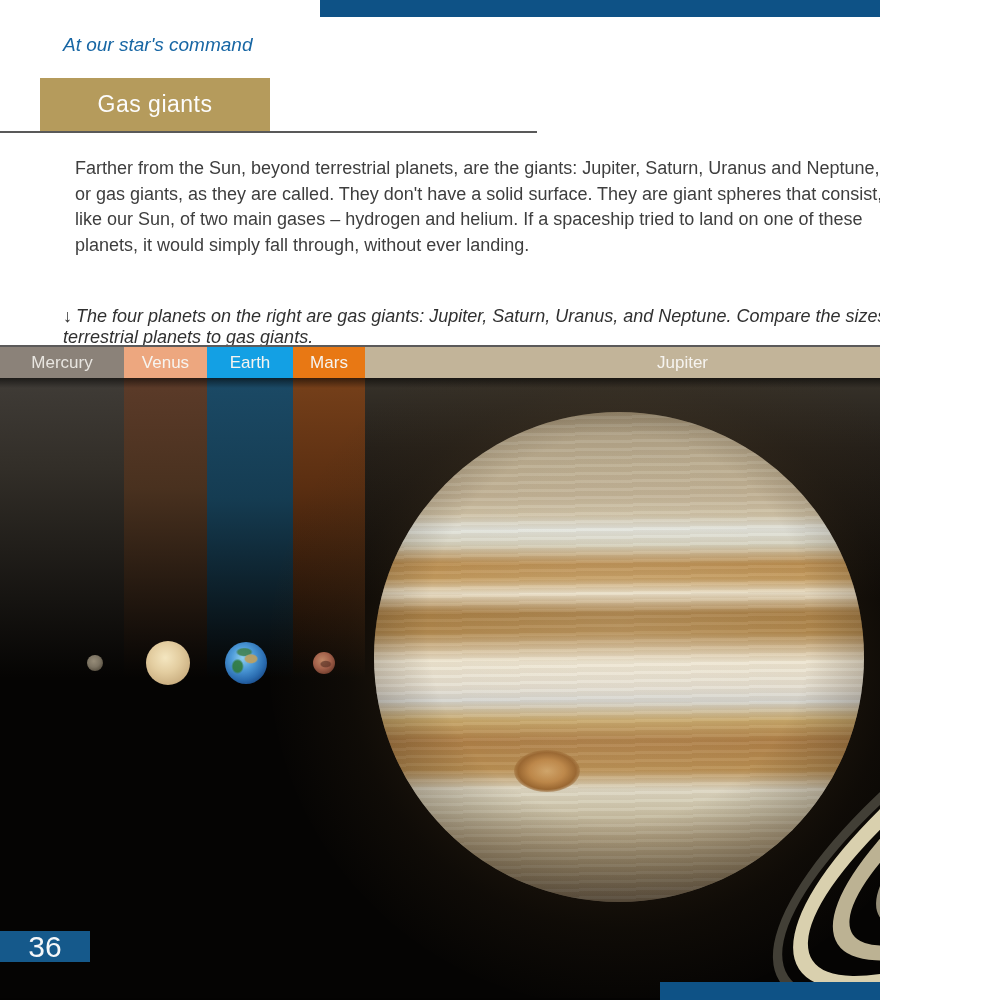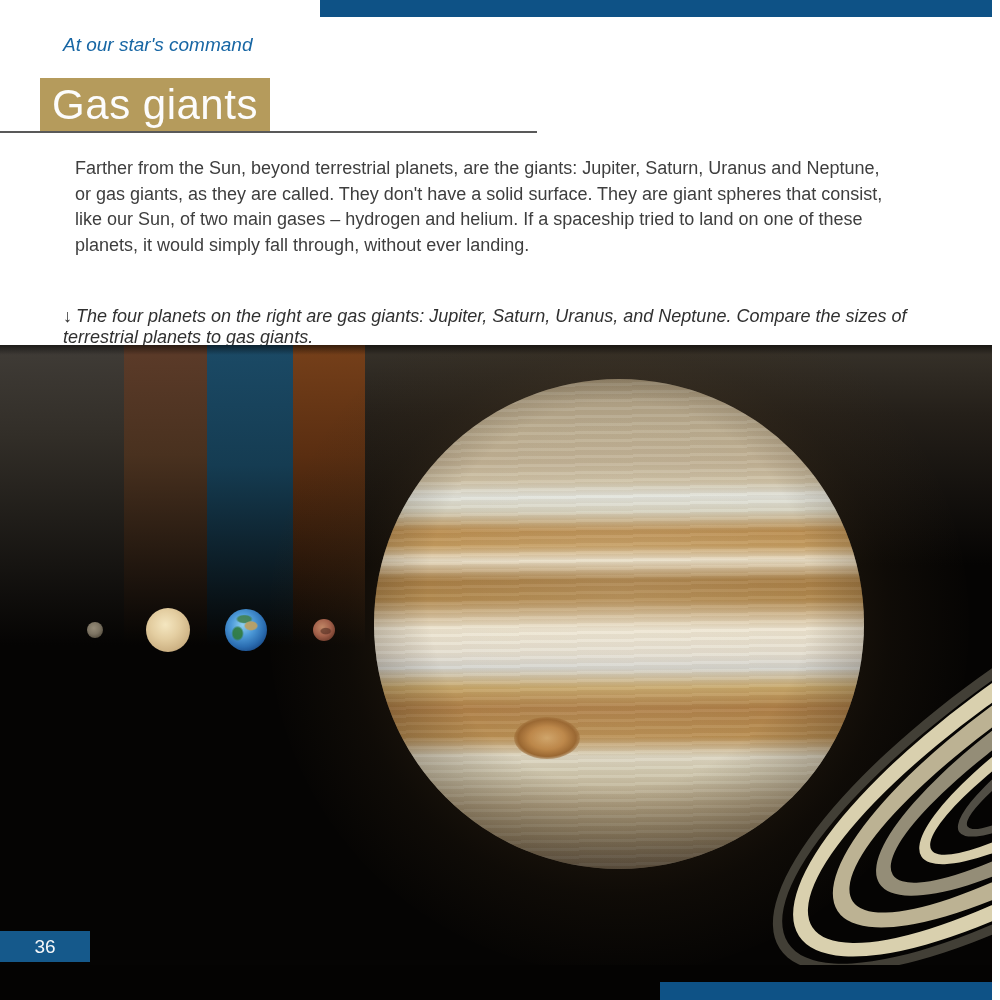--- a/index.html
+++ b/index.html
@@ -1,39 +1,39 @@
 <!DOCTYPE html>
 <html><head>
 <meta charset="utf-8">
 <style>
   * { margin:0; padding:0; box-sizing:border-box; }
   html,body { background:#ffffff; }
   .page {
-    position:relative; width:992px; height:1000px;
+    position:relative; width:880px; height:1000px;
     background:#ffffff; overflow:hidden;
     font-family:"Liberation Sans", sans-serif;
   }
 
   
   .top-bar { position:absolute; left:320px; top:0; width:680px; height:17px; background:#0e5286; }
   .bottom-bar { position:absolute; left:660px; top:982px; width:340px; height:18px; background:#0e5286; z-index:6; }
 
   
   .kicker {
     position:absolute; left:63px; top:34px;
     font-size:19px; font-style:italic; font-weight:500; color:#1766a4;
   }
 
   
   .title-box {
     position:absolute; left:40px; top:78px; width:230px; height:53px;
     background:#b59b5c; display:flex; align-items:center; justify-content:center;
     z-index:2;
   }
-  .title-box .title-text { color:#fcfcfc; font-size:42px; font-weight:300; letter-spacing:0.5px; }
+  .title-box .title-text { color:#fcfcfc; font-size:23px; font-weight:300; letter-spacing:0.5px; }
   .rule { position:absolute; left:0; top:131px; width:537px; height:2px; background:#595959; }
 
   
   .body-text {
     position:absolute; left:75px; top:156px; width:900px;
     font-size:18px; line-height:25.5px; color:#3e3e3e;
     white-space:pre-line;
   }
 
   
@@ -140,21 +140,21 @@
   .ring.r2 { width:694px; height:216px; border:16px solid #d9d0ae; }
   .ring.r3 { width:602px; height:180px; border:18px solid #bcb293; }
   .ring.r4 { width:502px; height:140px; border:16px solid #948d77; }
   .ring.r5 { width:402px; height:100px; border:12px solid #d6cdab; }
   .ring.r6 { width:312px; height:68px;  border:10px solid #514e45; }
   .ring.r7 { width:232px; height:40px;  border:8px  solid #8a8270; }
 
   
   .page-number {
     position:absolute; left:0; top:931px; width:90px; height:31px;
-    background:#15598b; color:#f5f7f9; font-size:19px; font-weight:400;
+    background:#15598b; color:#f5f7f9; font-size:30px; font-weight:400;
     display:flex; align-items:center; justify-content:center; z-index:6;
   }
 </style>
 </head>
 <body>
 
 <div class="page">
 
   <div class="top-bar"></div>
 
@@ -169,20 +169,27 @@
 or gas giants, as they are called. They don't have a solid surface. They are giant spheres that consist,
 like our Sun, of two main gases – hydrogen and helium. If a spaceship tried to land on one of these
 planets, it would simply fall through, without ever landing.</div>
 
   <div class="fig-caption">
     <span class="arrow">↓</span><span>The four planets on the right are gas giants: Jupiter, Saturn, Uranus, and Neptune. Compare the sizes of terrestrial planets to gas giants.</span>
   </div>
 
   <div class="figure">
 
+    <div class="fig-header">
+      <div class="cell mercury">Mercury</div>
+      <div class="cell venus">Venus</div>
+      <div class="cell earth">Earth</div>
+      <div class="cell mars">Mars</div>
+      <div class="cell jupiter">Jupiter</div>
+    </div>
 
     <div class="fig-body">
       <div class="col c-mercury"></div>
       <div class="col c-venus"></div>
       <div class="col c-earth"></div>
       <div class="col c-mars"></div>
       <div class="col c-jupiter"></div>
 
       <div class="jupiter-glow"></div>
 

